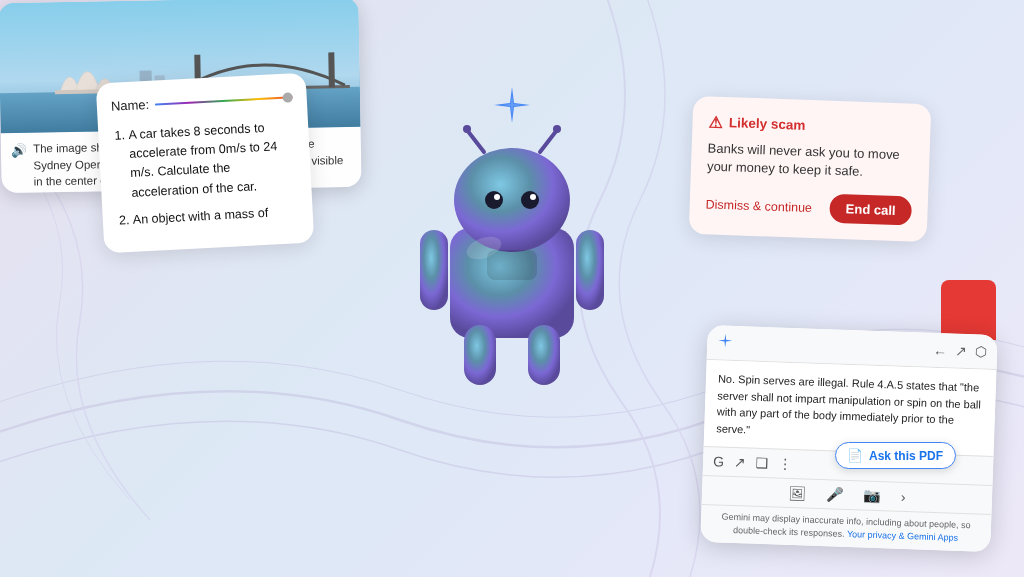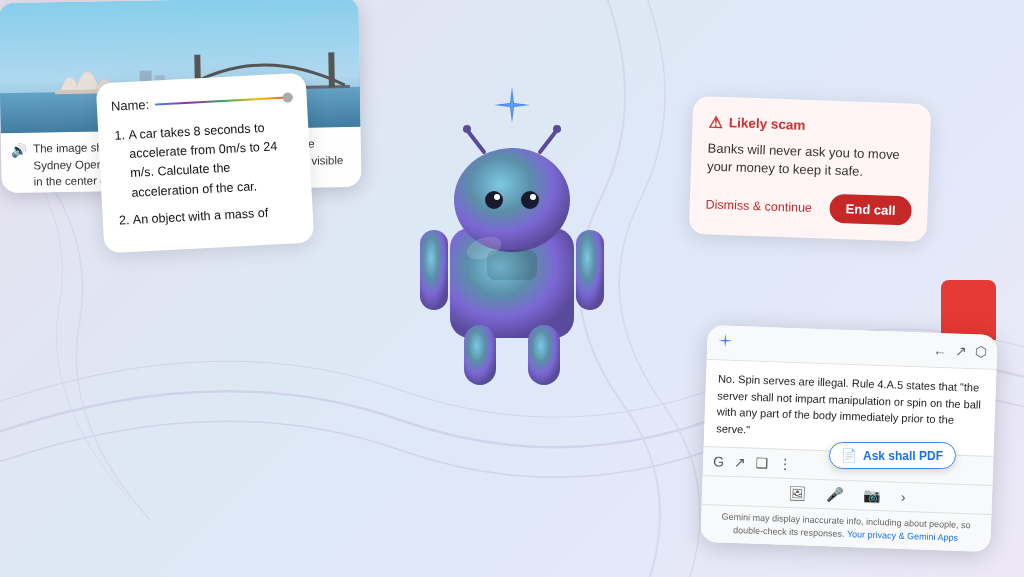--- a/index.html
+++ b/index.html
@@ -471,14 +471,14 @@
   </div>
 
   <div class="pdf-disclaimer">
     <span>Gemini may display inaccurate info, including about people, so double-check its responses.</span>
     <a href="#">Your privacy &amp; Gemini Apps</a>
   </div>
 </div>
 
 <button class="ask-pdf-btn">
   <span style="font-size:13px;">📄</span>
-  <span>Ask shall PDF</span>
+  <span>Ask this PDF</span>
 </button>
 
 </body></html>

